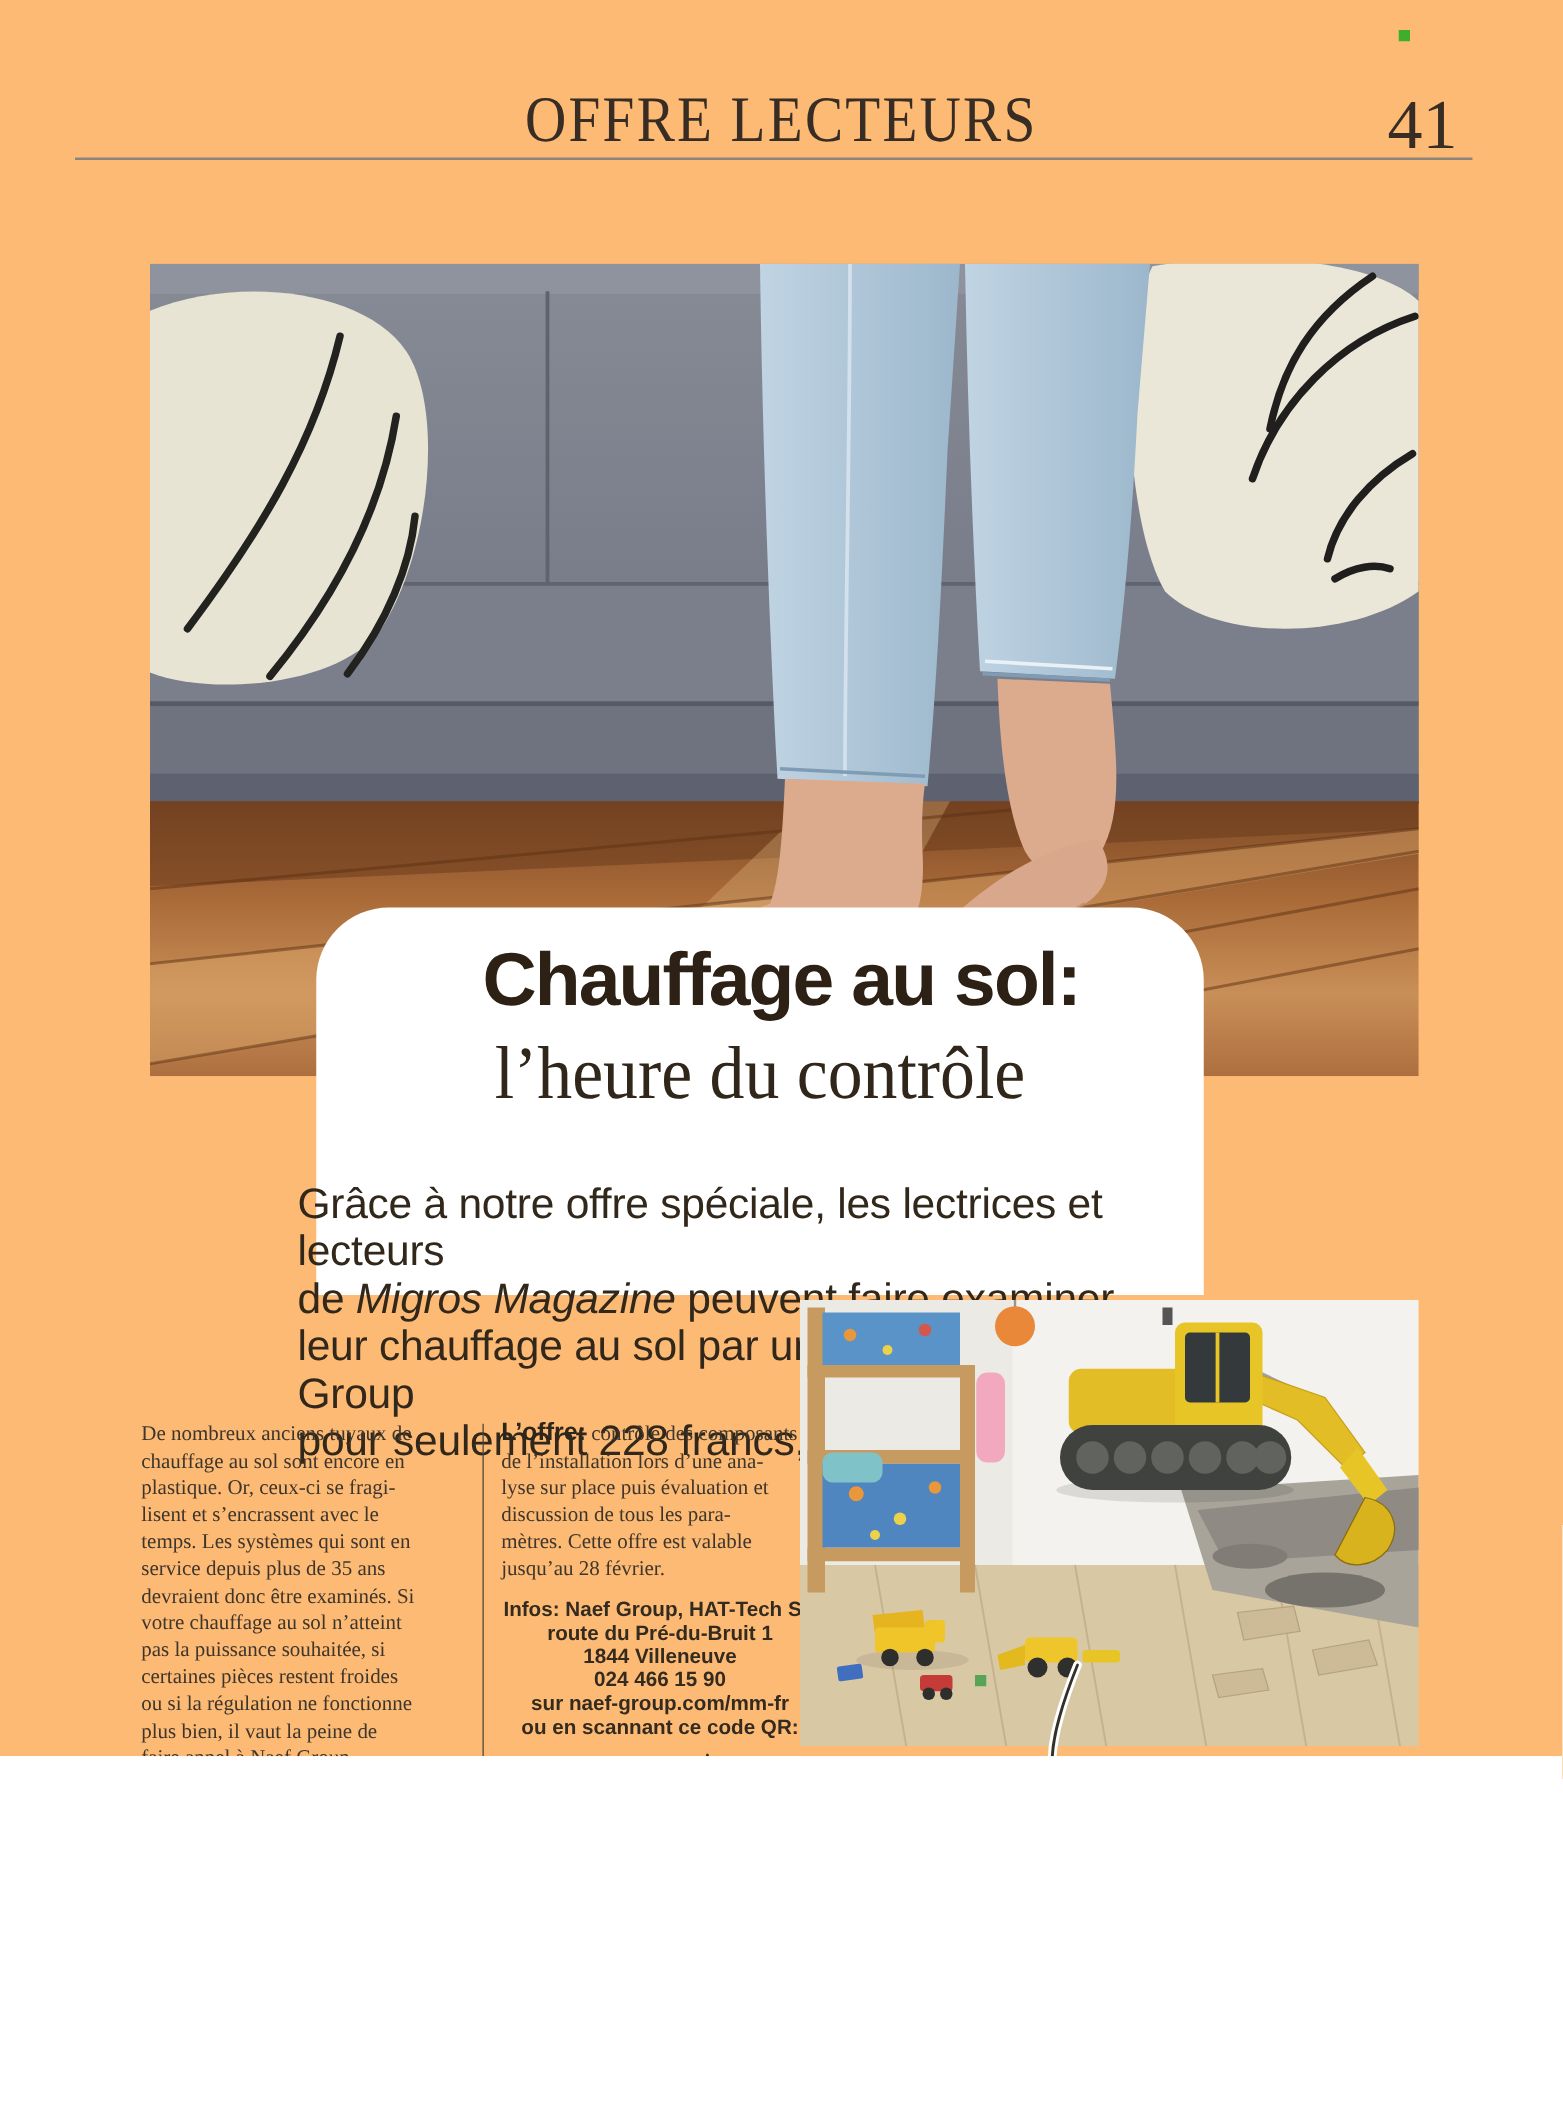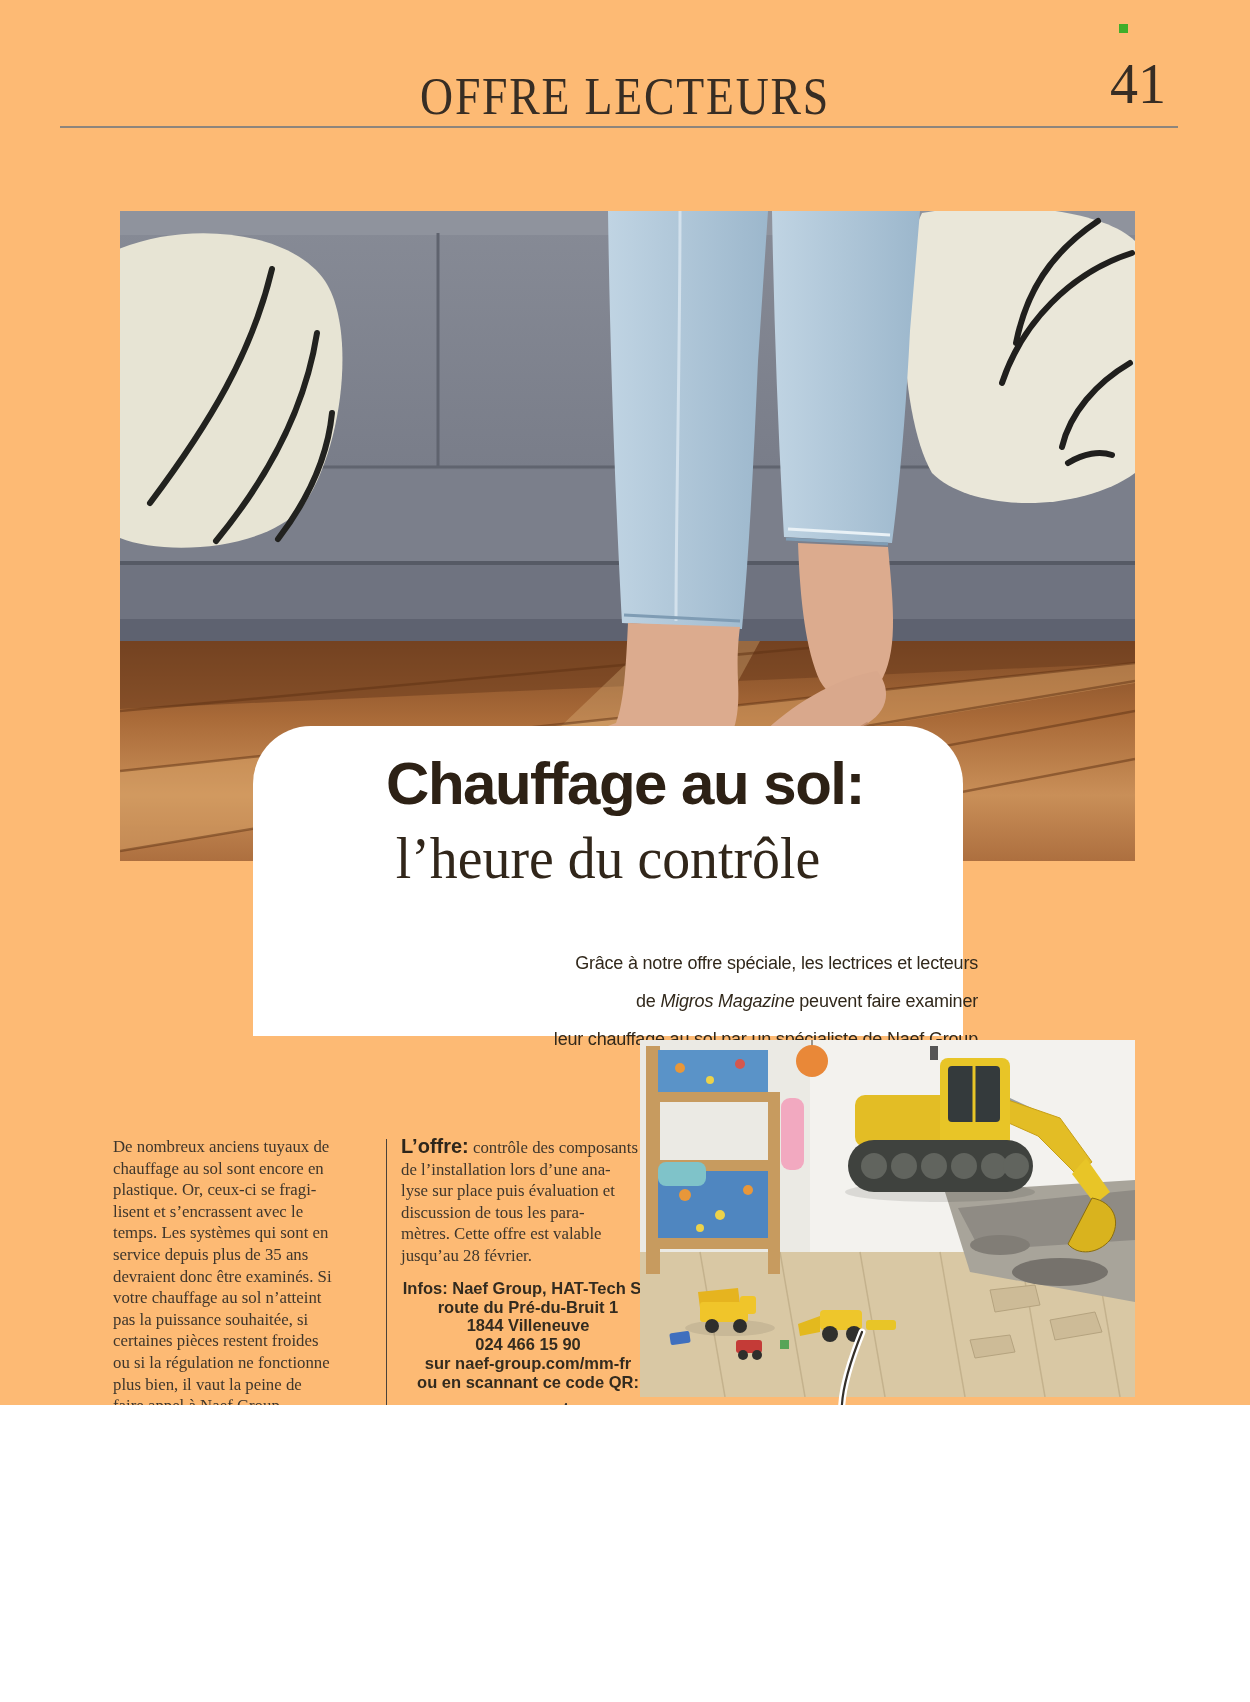--- a/index.html
+++ b/index.html
@@ -2,31 +2,31 @@
 <html><head>
 <meta charset="utf-8">
 <style>
   html,body{margin:0;padding:0;background:#ffffff;}
   .page{position:relative;width:1250px;height:1405px;margin:0 auto;background:#fdba74;overflow:hidden;
         font-family:"Liberation Sans",sans-serif;color:#352c22;}
   .abs{position:absolute;}
   
   .section-title{top:70px;left:50%;transform:translateX(-50%) scaleX(0.88);transform-origin:center top;
     font-family:"Liberation Serif",serif;font-size:52px;line-height:1.05;color:#372d24;letter-spacing:2px;white-space:nowrap;}
-  .page-number{top:52px;right:84px;font-family:"Liberation Serif",serif;font-size:56px;color:#372d24;text-align:right;}
+  .page-number{top:68px;right:84px;font-family:"Liberation Serif",serif;font-size:56px;color:#372d24;text-align:right;}
   .rule-top{top:126px;left:60px;width:1118px;height:2px;background:#8d857c;}
   .green-dot{top:24px;left:1119px;width:9px;height:9px;background:#3fae2a;}
   
   .hero-photo{top:211px;left:120px;width:1015px;height:650px;}
   .hero-card{top:726px;left:253px;width:710px;height:310px;background:#ffffff;border-radius:58px 58px 0 0;}
   .headline-bold{top:754px;left:253px;width:710px;text-align:center;font-weight:700;font-size:60px;line-height:1;
     letter-spacing:-1.5px;color:#2d2115;margin-left:17px;}
   .headline-serif{top:828px;left:253px;width:710px;text-align:center;font-family:"Liberation Serif",serif;
     font-size:60px;line-height:1;color:#31261a;transform:scaleX(0.93);}
-  .intro{top:944px;left:238px;width:740px;text-align:right;font-size:18px;line-height:38px;letter-spacing:-0.2px;
+  .intro{top:944px;left:238px;width:740px;text-align:left;font-size:34px;line-height:38px;letter-spacing:-0.2px;
     color:#31281b;white-space:pre-line;}
   .intro .it{font-style:italic;margin-top:34px;}
   
   .body-serif{font-family:"Liberation Serif",serif;font-size:16.8px;line-height:21.6px;color:#3e362c;white-space:pre;}
   .left-col{top:1136px;left:113px;width:266px;}
   .col-divider{top:1139px;left:386px;width:1px;height:268px;background:#4a4239;}
   .offer{top:1136px;left:401px;width:250px;}
   .offer-label{font-family:"Liberation Sans",sans-serif;font-weight:700;font-size:20px;color:#2e261b;}
   .infos{top:1279px;left:390px;width:276px;text-align:center;font-weight:700;font-size:16.5px;line-height:18.7px;
     color:#332b1f;white-space:pre-line;}

